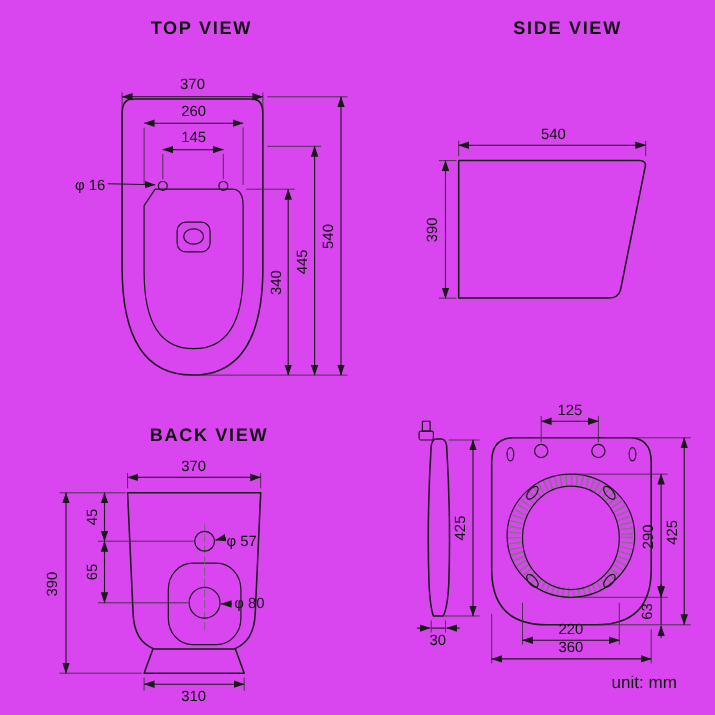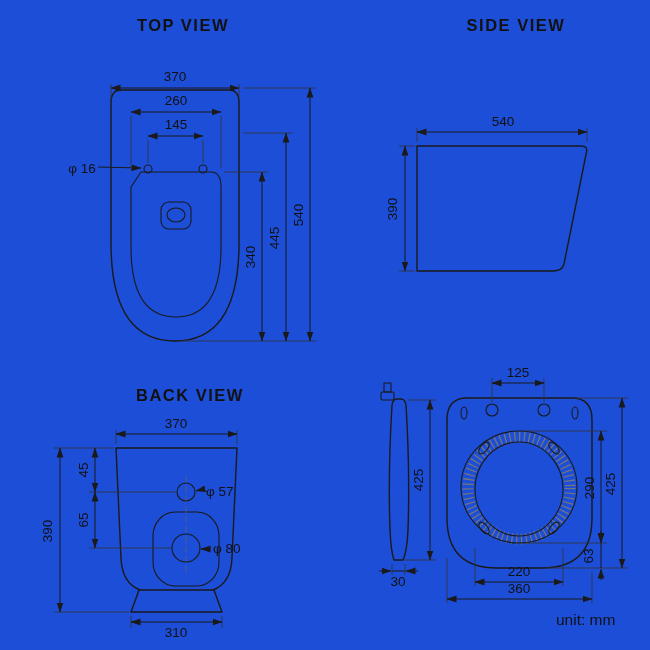--- a/index.html
+++ b/index.html
@@ -1,16 +1,16 @@
 <!DOCTYPE html>
 <html><head>
 <meta charset="utf-8">
 <style>
   html,body{margin:0;padding:0;background:#ffffff;}
-  .canvas{width:650px;height:650px;position:relative;background:#1d4ed8;overflow:hidden;}
+  .canvas{width:650px;height:650px;position:relative;background:#d946ef;overflow:hidden;}
   svg{display:block;}
   text{font-family:"Liberation Sans",sans-serif;fill:#111;}
   .t{font-size:16.5px;letter-spacing:1.5px;font-weight:600;}
   .d{font-size:13.5px;}
   .u{font-size:15.5px;}
   .o{fill:none;stroke:#1a1a1a;stroke-width:1.4;stroke-linejoin:round;stroke-linecap:round;}
   .o2{fill:none;stroke:#1a1a1a;stroke-width:1.1;stroke-linejoin:round;}
   .dl{stroke:#1a1a1a;stroke-width:1;fill:none;}
   .el{stroke:#333;stroke-width:0.8;fill:none;}
   .cl{stroke:#666;stroke-width:0.7;stroke-dasharray:7 3;fill:none;}

